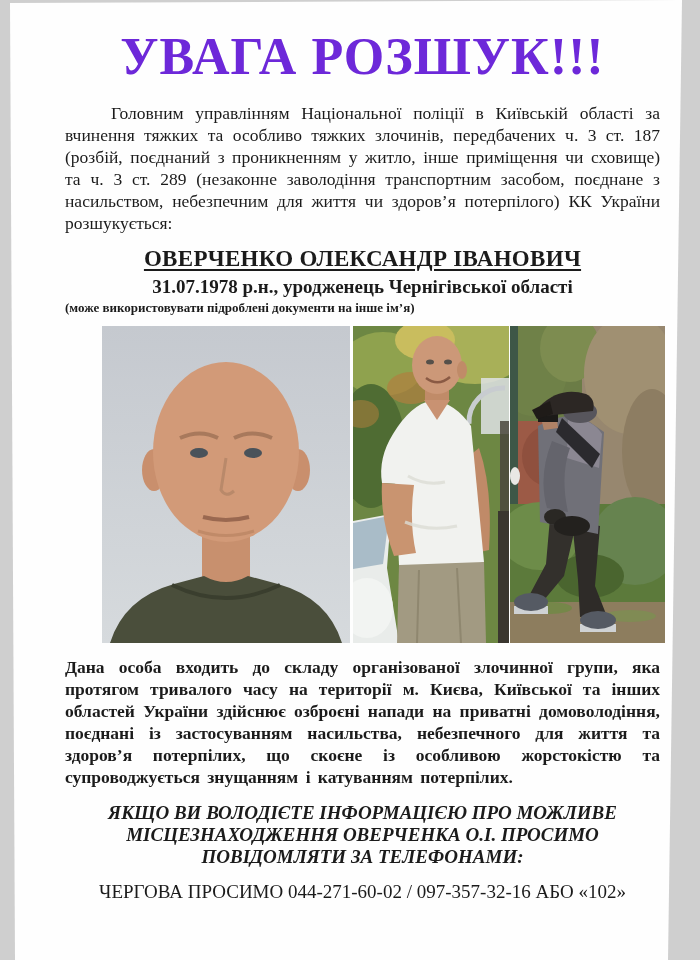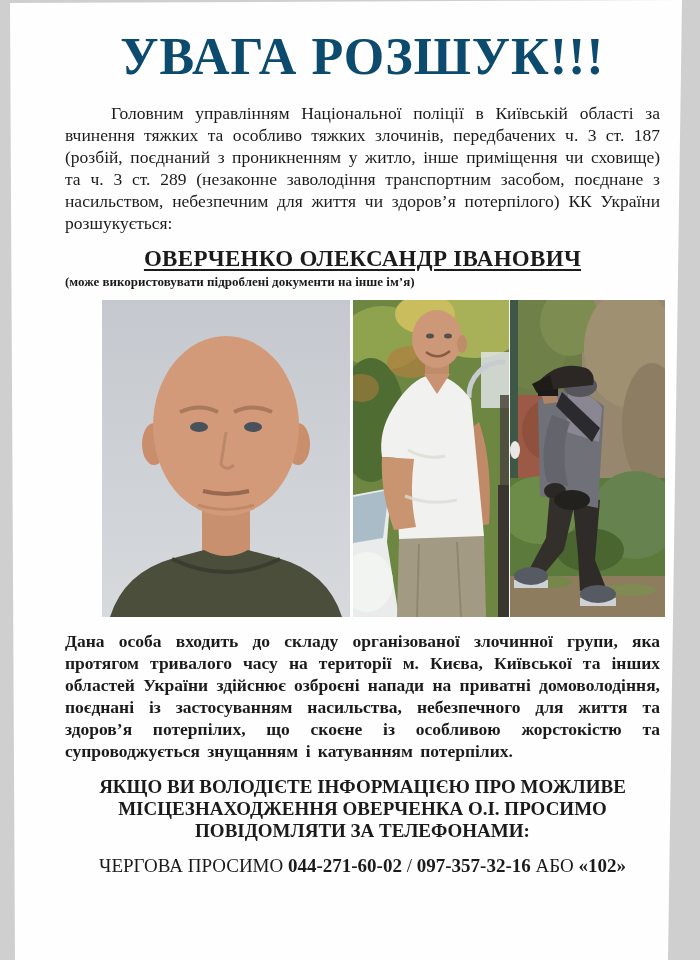--- a/index.html
+++ b/index.html
@@ -37,40 +37,42 @@
   .ph1{width:248px;margin-right:3px;}
   .ph2{width:156px;margin-right:1px;}
   .ph3{width:155px;}
   .details{
     margin:13px 0 0 0;font-size:17.5px;line-height:22px;font-weight:bold;
     text-align:justify;word-spacing:3px;
   }
   .cta{
     margin:14px 0 5px 0;font-size:19px;line-height:22px;font-weight:bold;
     text-align:center;
+    font-style:italic;
   }
   .phones{margin:13px 0 0 0;font-size:19px;text-align:center;white-space:nowrap;}
-  .phones .b{font-weight:bold;}
+  .phones .b{font-weight:normal;}
   .footer-note{
     margin:20px 0 0 0;font-size:17px;text-align:center;
     text-decoration:underline;text-underline-offset:3px;letter-spacing:.3px;
   }
 </style>
 </head>
 <body>
 
 <div class="frame">
   <div class="sheet">
     <div class="content">
 
-      <h1 class="poster-title" style="color: #0c4a6e;">УВАГА РОЗШУК!!!</h1>
+      <h1 class="poster-title" style="color: #6d28d9;">УВАГА РОЗШУК!!!</h1>
 
       <p class="intro">Головним управлінням Національної поліції в Київській області за вчинення тяжких та особливо тяжких злочинів, передбачених ч. 3 ст. 187 (розбій, поєднаний з проникненням у житло, інше приміщення чи сховище) та ч. 3 ст. 289 (незаконне заволодіння транспортним засобом, поєднане з насильством, небезпечним для життя чи здоров’я потерпілого) КК України розшукується:</p>
 
       <div class="suspect-name">ОВЕРЧЕНКО ОЛЕКСАНДР ІВАНОВИЧ</div>
+      <div class="suspect-birth">31.07.1978 р.н., уродженець Чернігівської області</div>
       <div class="alias-note">(може використовувати підроблені документи на інше ім’я)</div>
 
       <div class="photos">
 
         <svg class="ph ph1" viewBox="0 0 248 317" xmlns="http://www.w3.org/2000/svg">
           <defs>
             <linearGradient id="bg1" x1="0" y1="0" x2="0" y2="1">
               <stop offset="0" stop-color="#c5c9cf"></stop>
                 <stop offset="1" stop-color="#d6dadd"></stop>
             </linearGradient>

